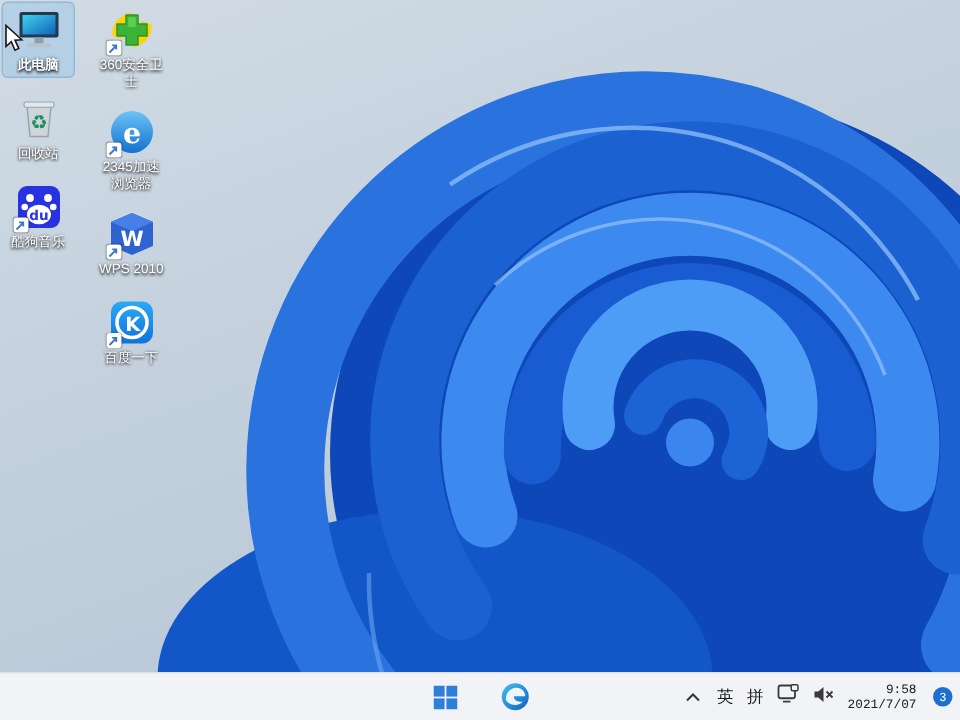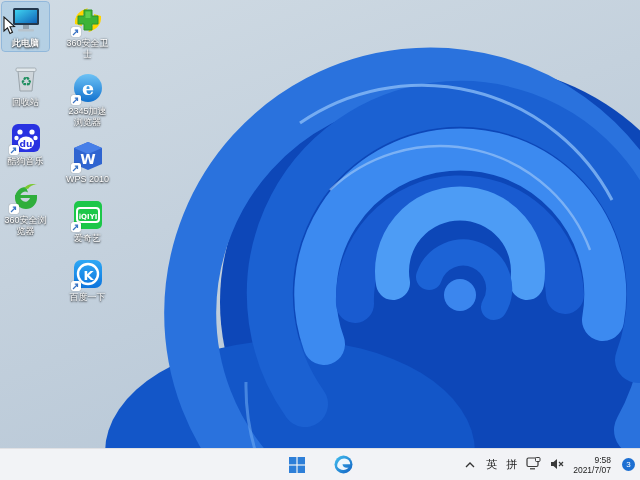--- a/index.html
+++ b/index.html
@@ -51,21 +51,21 @@
     display:flex;align-items:center;gap:20px;height:100%;
   }
   .tb-btn{width:26px;height:26px;display:flex;align-items:center;justify-content:center;border-radius:4px;}
   .tray{
     position:absolute;right:5px;top:0;height:100%;
     display:flex;align-items:center;gap:9px;
   }
   .tray-chevron{display:flex;align-items:center;justify-content:center;width:14px;height:100%;}
   .ime{font-size:11px;color:#1b1b1b;}
   .clock{
-    text-align:right;font-size:8.5px;line-height:10px;color:#222;
+    text-align:right;font-size:8.5px;line-height:10px;color:#222;font-family:Liberation Mono, monospace;
   }
   .badge{
     width:13px;height:13px;border-radius:50%;background:#1d6fd2;color:#fff;
     font-size:8px;line-height:13px;text-align:center;margin-left:2px;
   }
 </style>
 </head>
 <body>
 
 <div class="wallpaper">
@@ -132,35 +132,20 @@
         <svg width="7" height="7" viewBox="0 0 7 7">
             <path d="M1,6 L5.5,1.5 M5.5,4 L5.5,1.2 L2.8,1.2" stroke="#3b74c4" stroke-width="1.2" fill="none"></path>
           </svg>
       </span>
     </div>
     <div class="icon-label">酷狗音乐</div>
   </div>
 
 
 
-  <div class="icon-cell">
-    <div class="icon-art">
-      <svg width="32" height="32" viewBox="0 0 32 32">
-        <path d="M16,6 a11,11 0 1 0 11,11 l-7,0 a5,5 0 1 1 -2,-5.5 z" fill="#2fae3c"></path>
-        <path d="M5,17 l22,0 l0,-3 l-22,0 z" fill="#2fae3c"></path>
-        <path d="M14,7 Q20,1 27,4 Q22,3 18,8 Z" fill="#7cc82e"></path>
-      </svg>
-      <span class="shortcut-overlay">
-        <svg width="7" height="7" viewBox="0 0 7 7">
-            <path d="M1,6 L5.5,1.5 M5.5,4 L5.5,1.2 L2.8,1.2" stroke="#3b74c4" stroke-width="1.2" fill="none"></path>
-          </svg>
-      </span>
-    </div>
-    <div class="icon-label">360安全浏览器</div>
-  </div>
 </div>
 
 <div class="icon-col col-2">
 
   <div class="icon-cell">
     <div class="icon-art">
       <svg width="32" height="32" viewBox="0 0 32 32">
         <path d="M3,20 Q2,8 16,4 Q8,12 10,22 Z" fill="#ffd400"></path>
         <path d="M29,12 Q30,24 16,28 Q24,20 22,10 Z" fill="#ffd400"></path>
         <path d="M12,6 h8 v6 h6 v8 h-6 v6 h-8 v-6 h-6 v-8 h6 z" fill="#3cb336" stroke="#2e9428" stroke-width="1" stroke-linejoin="round"></path>
@@ -205,35 +190,20 @@
       </svg>
       <span class="shortcut-overlay">
         <svg width="7" height="7" viewBox="0 0 7 7">
             <path d="M1,6 L5.5,1.5 M5.5,4 L5.5,1.2 L2.8,1.2" stroke="#3b74c4" stroke-width="1.2" fill="none"></path>
           </svg>
       </span>
     </div>
     <div class="icon-label">WPS 2010</div>
   </div>
 
-  <div class="icon-cell">
-    <div class="icon-art">
-      <svg width="32" height="32" viewBox="0 0 32 32">
-        <rect x="2" y="2" width="28" height="28" rx="5" fill="#1cc749"></rect>
-        <rect x="5" y="9" width="22" height="14" rx="3" fill="none" stroke="#ffffff" stroke-width="2"></rect>
-        <text x="16" y="20" font-size="7" font-weight="bold" text-anchor="middle" fill="#ffffff" font-family="'DejaVu Sans',sans-serif">iQIYI</text>
-      </svg>
-      <span class="shortcut-overlay">
-        <svg width="7" height="7" viewBox="0 0 7 7">
-            <path d="M1,6 L5.5,1.5 M5.5,4 L5.5,1.2 L2.8,1.2" stroke="#3b74c4" stroke-width="1.2" fill="none"></path>
-          </svg>
-      </span>
-    </div>
-    <div class="icon-label">爱奇艺</div>
-  </div>
 
 
   <div class="icon-cell">
     <div class="icon-art">
       <svg width="32" height="32" viewBox="0 0 32 32">
         <defs>
             <linearGradient id="kg" x1="0" y1="0" x2="0" y2="1">
           <stop offset="0" stop-color="#2ea8f5"></stop>
               <stop offset="1" stop-color="#0c74dd"></stop>
             </linearGradient>

